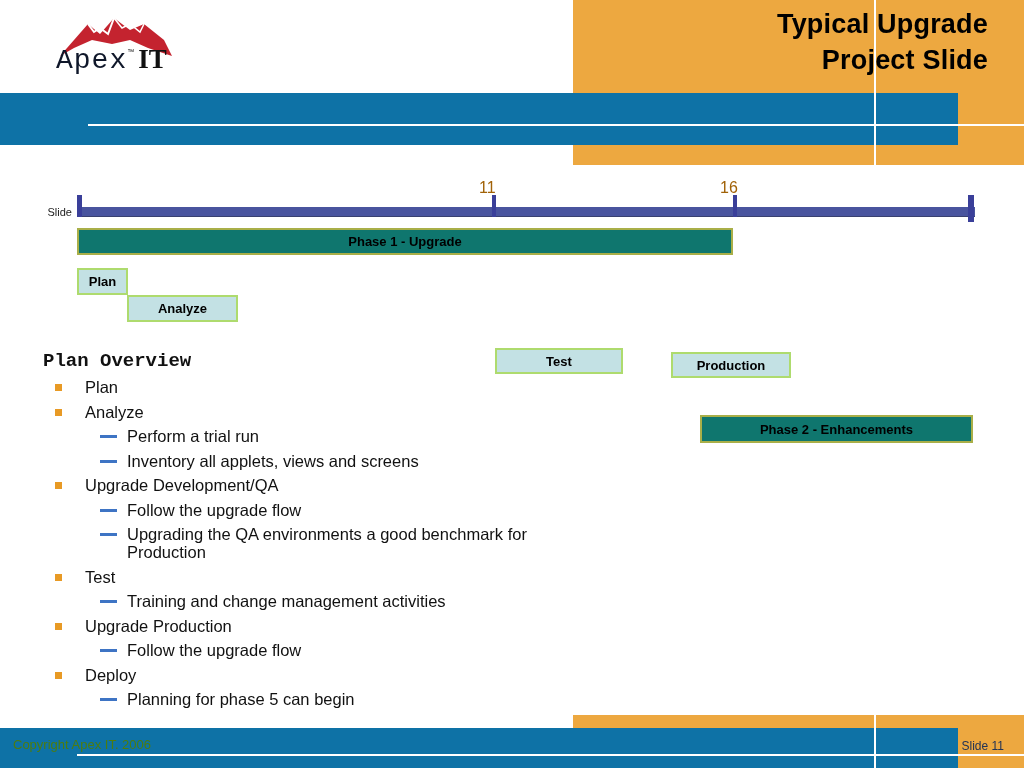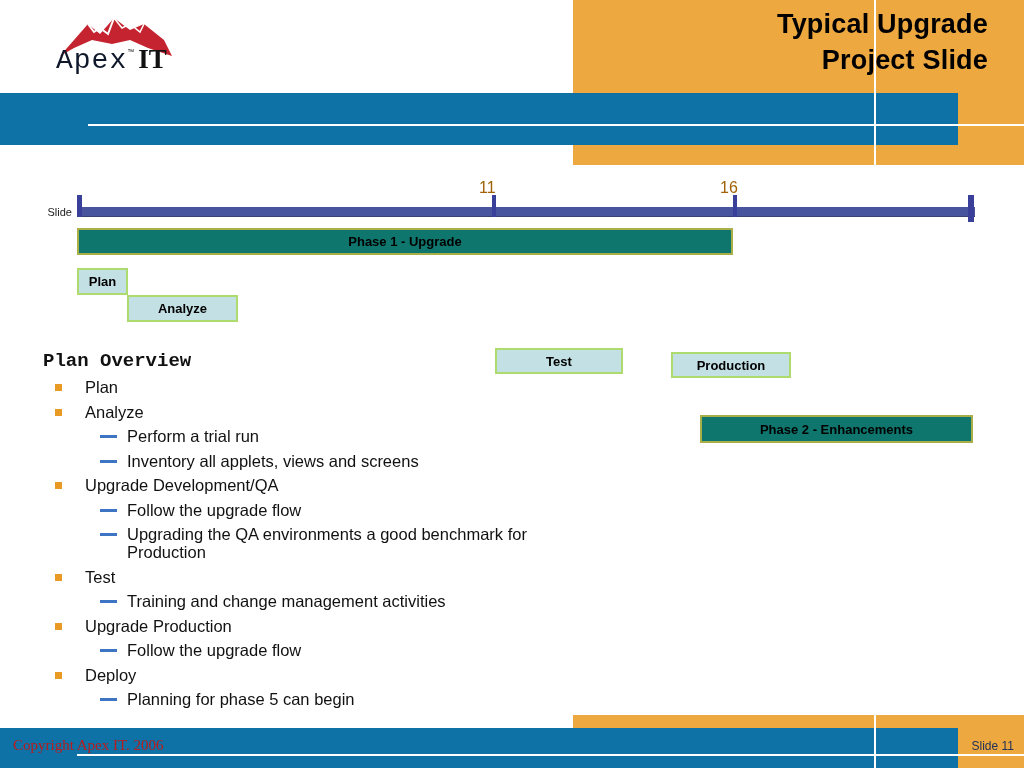--- a/index.html
+++ b/index.html
@@ -40,23 +40,23 @@
   .ov-item.l1{padding-left:42px;}
   .ov-item.l2{padding-left:84px;}
   .ov-item.l1 .bullet{position:absolute;left:12px;top:6px;width:7px;height:7px;background:#E89A25;}
   .ov-item.l2 .bullet{position:absolute;left:57px;top:8px;width:17px;height:3px;background:#3E74C4;}
 
   
   .ftr-orange{position:absolute;left:573px;top:715px;width:451px;height:53px;background:#EDA840;}
   .ftr-blue{position:absolute;left:0;top:728px;width:958px;height:40px;background:#0E72A6;}
   .ftr-hline{position:absolute;left:77px;top:754px;width:947px;height:2px;background:#ffffff;}
   .ftr-vline{position:absolute;left:874px;top:715px;width:2px;height:53px;background:#ffffff;}
-  .copyright{position:absolute;left:13px;top:737px;font-family:Liberation Serif, serif;
-             font-size:15px;color:#b91c1c;}
-  .slide-num{position:absolute;right:10px;top:739px;font-size:12px;color:#223355;}
+  .copyright{position:absolute;left:13px;top:737px;font-family:Liberation Sans, sans-serif;
+             font-size:13px;color:#4d7c0f;}
+  .slide-num{position:absolute;right:20px;top:739px;font-size:12px;color:#223355;}
 </style>
 </head>
 <body>
 
 <div class="slide">
 
   <div class="hdr-orange"></div>
   <div class="hdr-blue"></div>
   <div class="hdr-hline"></div>
   <div class="hdr-vline"></div>

